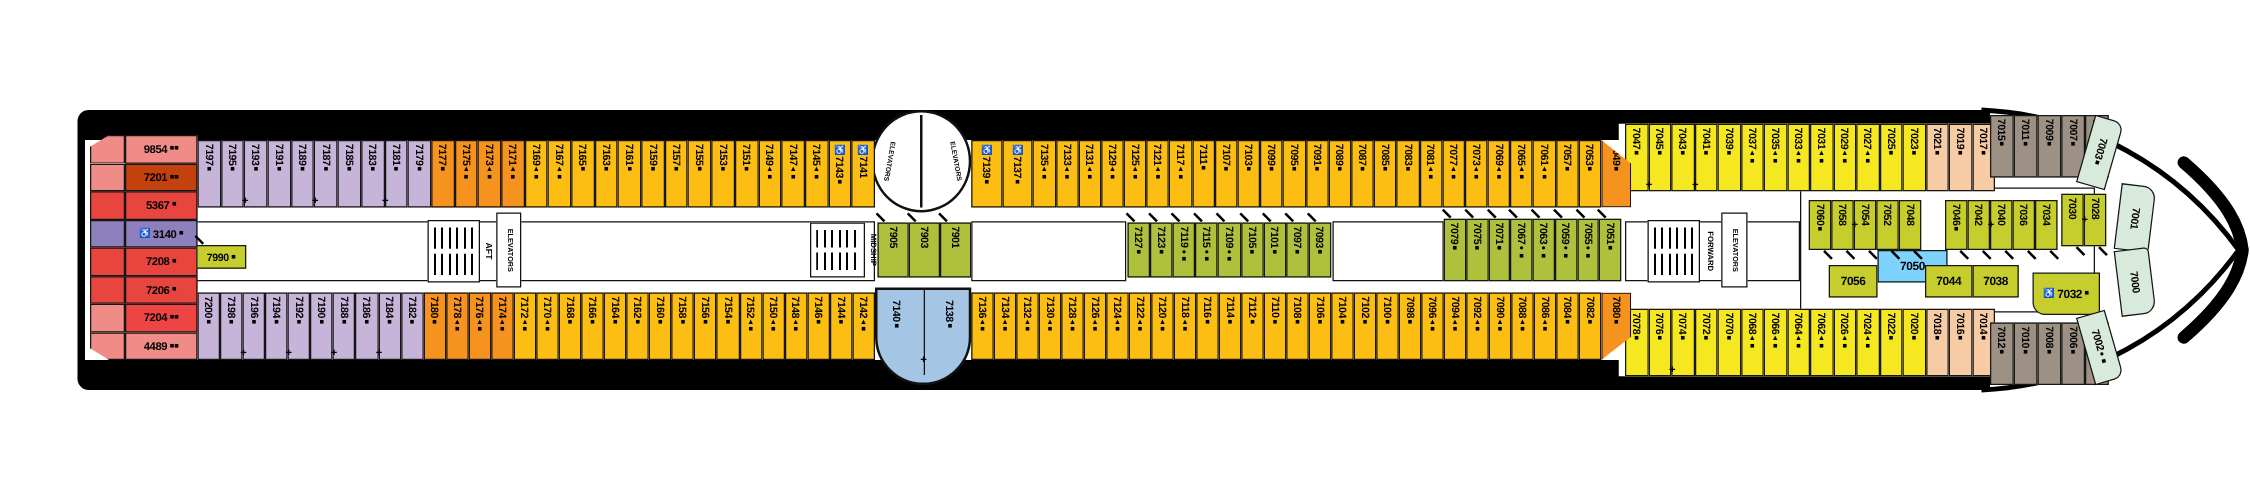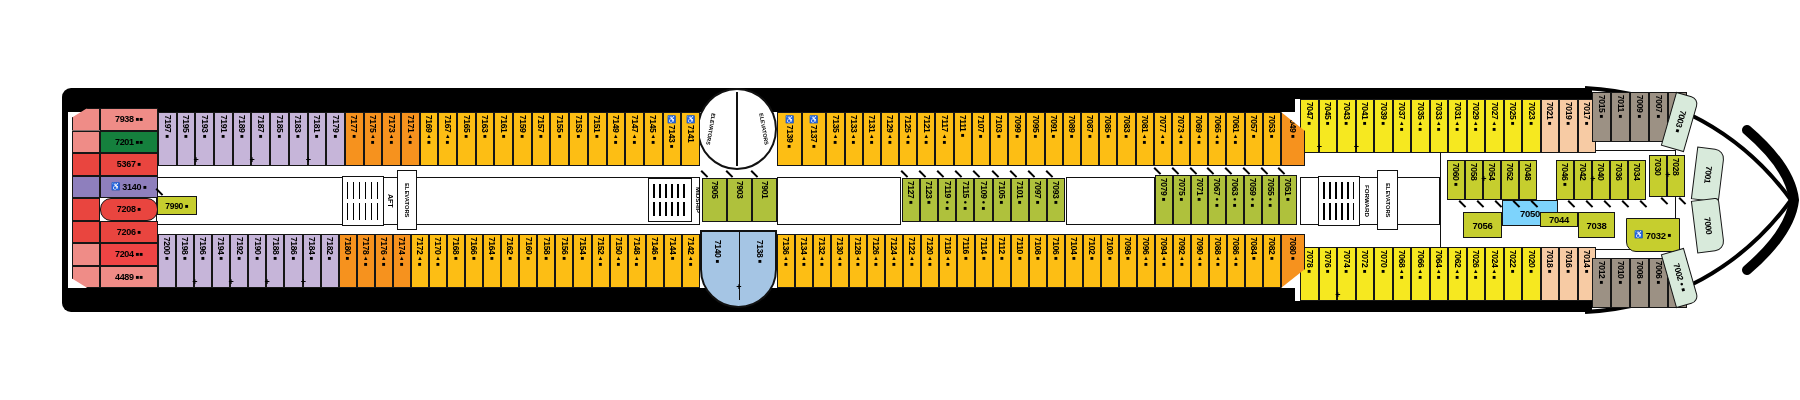--- a/index.html
+++ b/index.html
@@ -859,37 +859,37 @@
       <div class="seg" style="flex: 1 1 0%; background: rgb(239, 140, 135);"></div>
       <div class="seg" style="flex: 1 1 0%; background: rgb(233, 69, 63);"></div>
       <div class="seg" style="flex: 1 1 0%; background: rgb(142, 127, 189);"></div>
       <div class="seg" style="flex: 1 1 0%; background: rgb(233, 69, 63);"></div>
       <div class="seg" style="flex: 1 1 0%; background: rgb(233, 69, 63);"></div>
       <div class="seg" style="flex: 1 1 0%; background: rgb(239, 140, 135);"></div>
       <div class="seg last" style="flex: 1 1 0%; background: rgb(239, 140, 135);"></div>
     </div>
     <div class="col" style="left: 100px; top: 108px; width: 58px; height: 180px;">
       <div class="cab hz" style="background: rgb(239, 140, 135); flex: 1 1 0%;">
-        <span class="num">7938</span>
+        <span class="num">9854</span>
         <span class="mk">■■</span>
       </div>
-      <div class="cab hz" style="background: #15803d; flex: 1 1 0%;">
+      <div class="cab hz" style="background: #c2410c; flex: 1 1 0%;">
         <span class="num">7201</span>
         <span class="mk">■■</span>
       </div>
       <div class="cab hz" style="background: rgb(233, 69, 63); flex: 1 1 0%;">
         <span class="num">5367</span>
         <span class="mk">■</span>
       </div>
       <div class="cab hz" style="background: rgb(142, 127, 189); flex: 1 1 0%;">
         <span class="pre">♿</span>
         <span class="num">3140</span>
         <span class="mk">■</span>
       </div>
-      <div class="cab hz" style="background: rgb(233, 69, 63); flex: 1 1 0%; border-radius: 11px;">
+      <div class="cab hz" style="background: rgb(233, 69, 63); flex: 1 1 0%;">
         <span class="num">7208</span>
         <span class="mk">■</span>
       </div>
       <div class="cab hz" style="background: rgb(233, 69, 63); flex: 1 1 0%;">
         <span class="num">7206</span>
         <span class="mk">■</span>
       </div>
       <div class="cab hz" style="background: #ef4444; flex: 1 1 0%;">
         <span class="num">7204</span>
         <span class="mk">■■</span>
@@ -962,21 +962,21 @@
     <div class="cab v" style="position: absolute; left: 1667px; top: 155px; width: 18px; height: 42px; flex: 0 0 auto; background: rgb(198, 206, 46);">
       <span class="num">7028</span>
       <span class="arr dr"></span>
     </div>
     <div class="cab hz" style="position: absolute; left: 1463px; top: 212px; width: 39px; height: 26px; flex: 0 0 auto; background: rgb(198, 206, 46); font-size: 9.5px;">
       <span class="num">7056</span>
     </div>
     <div class="cab hz" style="position: absolute; left: 1502px; top: 200px; width: 56px; height: 26px; flex: 0 0 auto; background: #7dd3fc; font-size: 9.5px;">
       <span class="num">7050</span>
     </div>
-    <div class="cab hz" style="position: absolute; left: 1540px; top: 212px; width: 38px; height: 15px; flex: 0 0 auto; background: rgb(198, 206, 46); font-size: 9.5px;">
+    <div class="cab hz" style="position: absolute; left: 1540px; top: 212px; width: 38px; height: 26px; flex: 0 0 auto; background: rgb(198, 206, 46); font-size: 9.5px;">
       <span class="num">7044</span>
     </div>
     <div class="cab hz" style="position: absolute; left: 1578px; top: 212px; width: 37px; height: 26px; flex: 0 0 auto; background: rgb(198, 206, 46); font-size: 9.5px;">
       <span class="num">7038</span>
     </div>
     <div class="cab hz" style="position: absolute; left: 1626px; top: 218px; width: 54px; height: 34px; flex: 0 0 auto; background: rgb(198, 206, 46); font-size: 9.5px; border-radius: 0px 0px 0px 10px;">
       <span class="pre">♿</span>
       <span class="num">7032</span>
       <span class="mk">■</span>
     </div>

